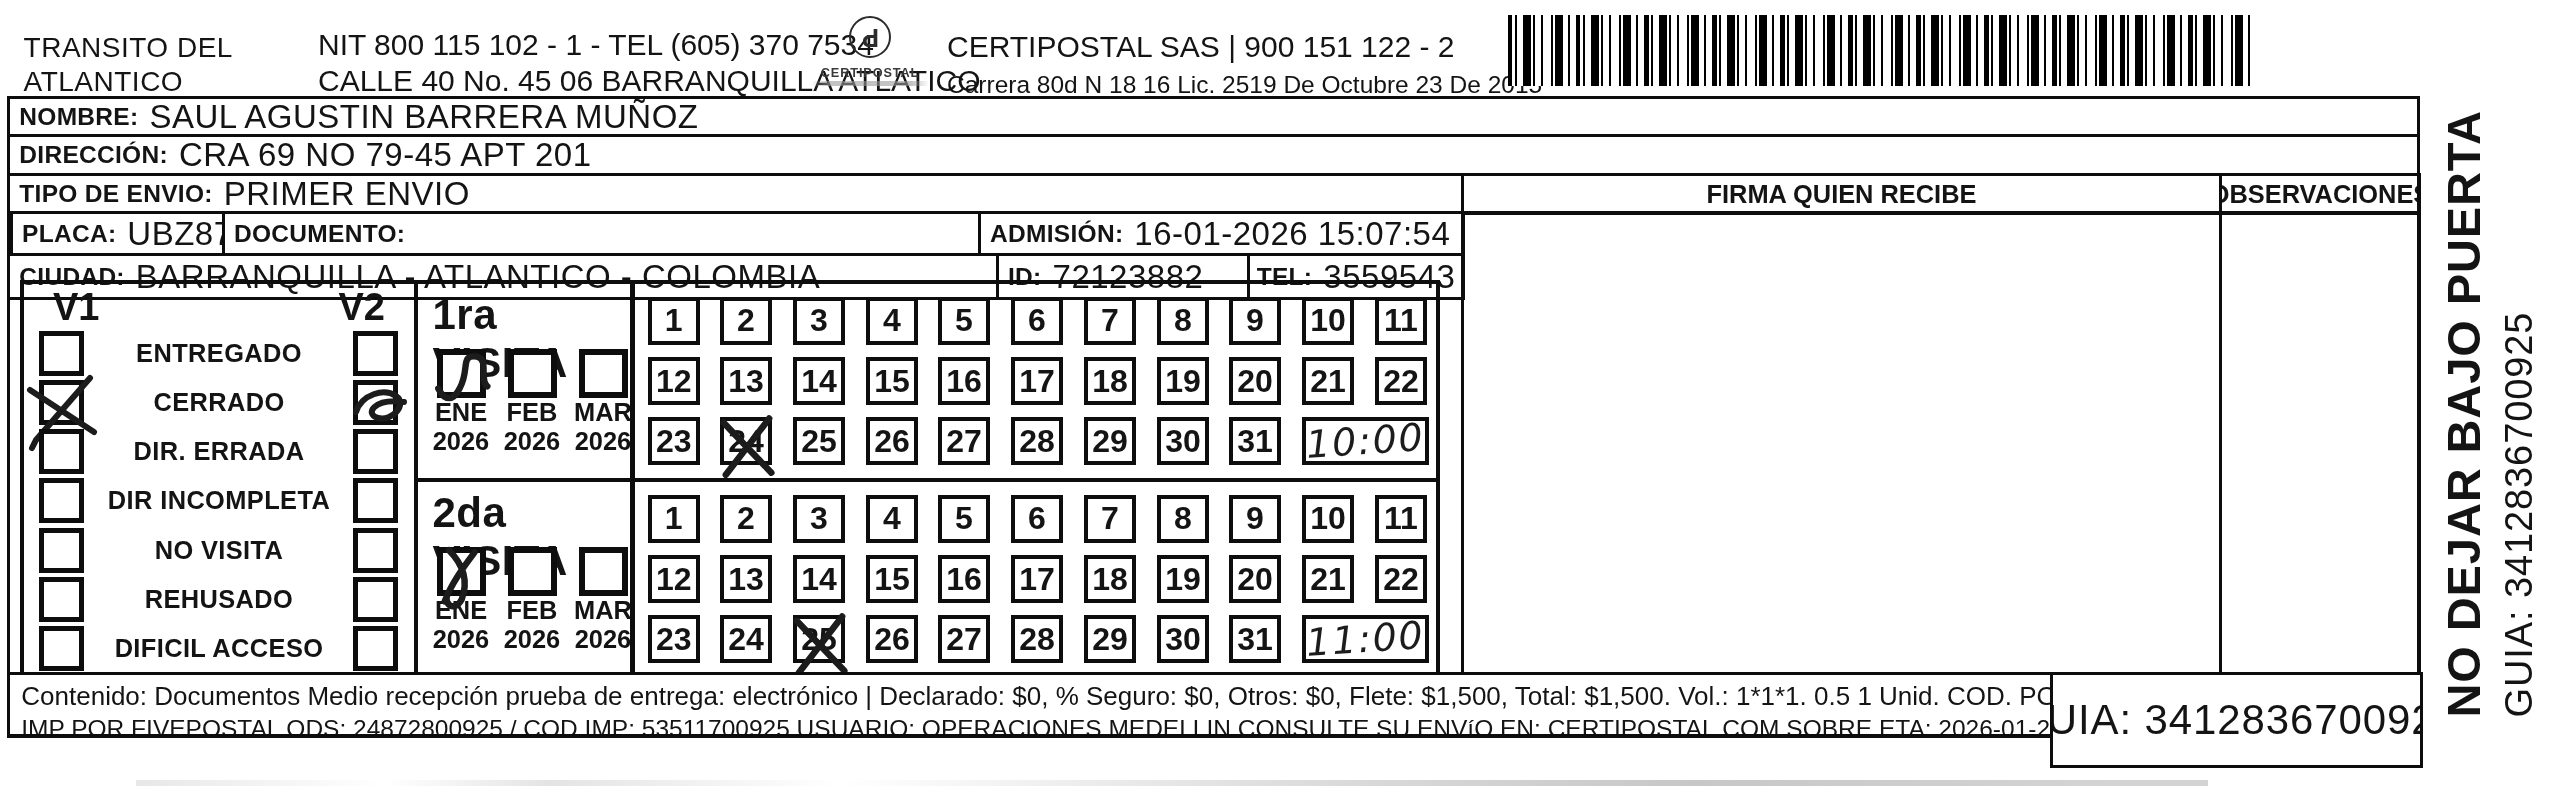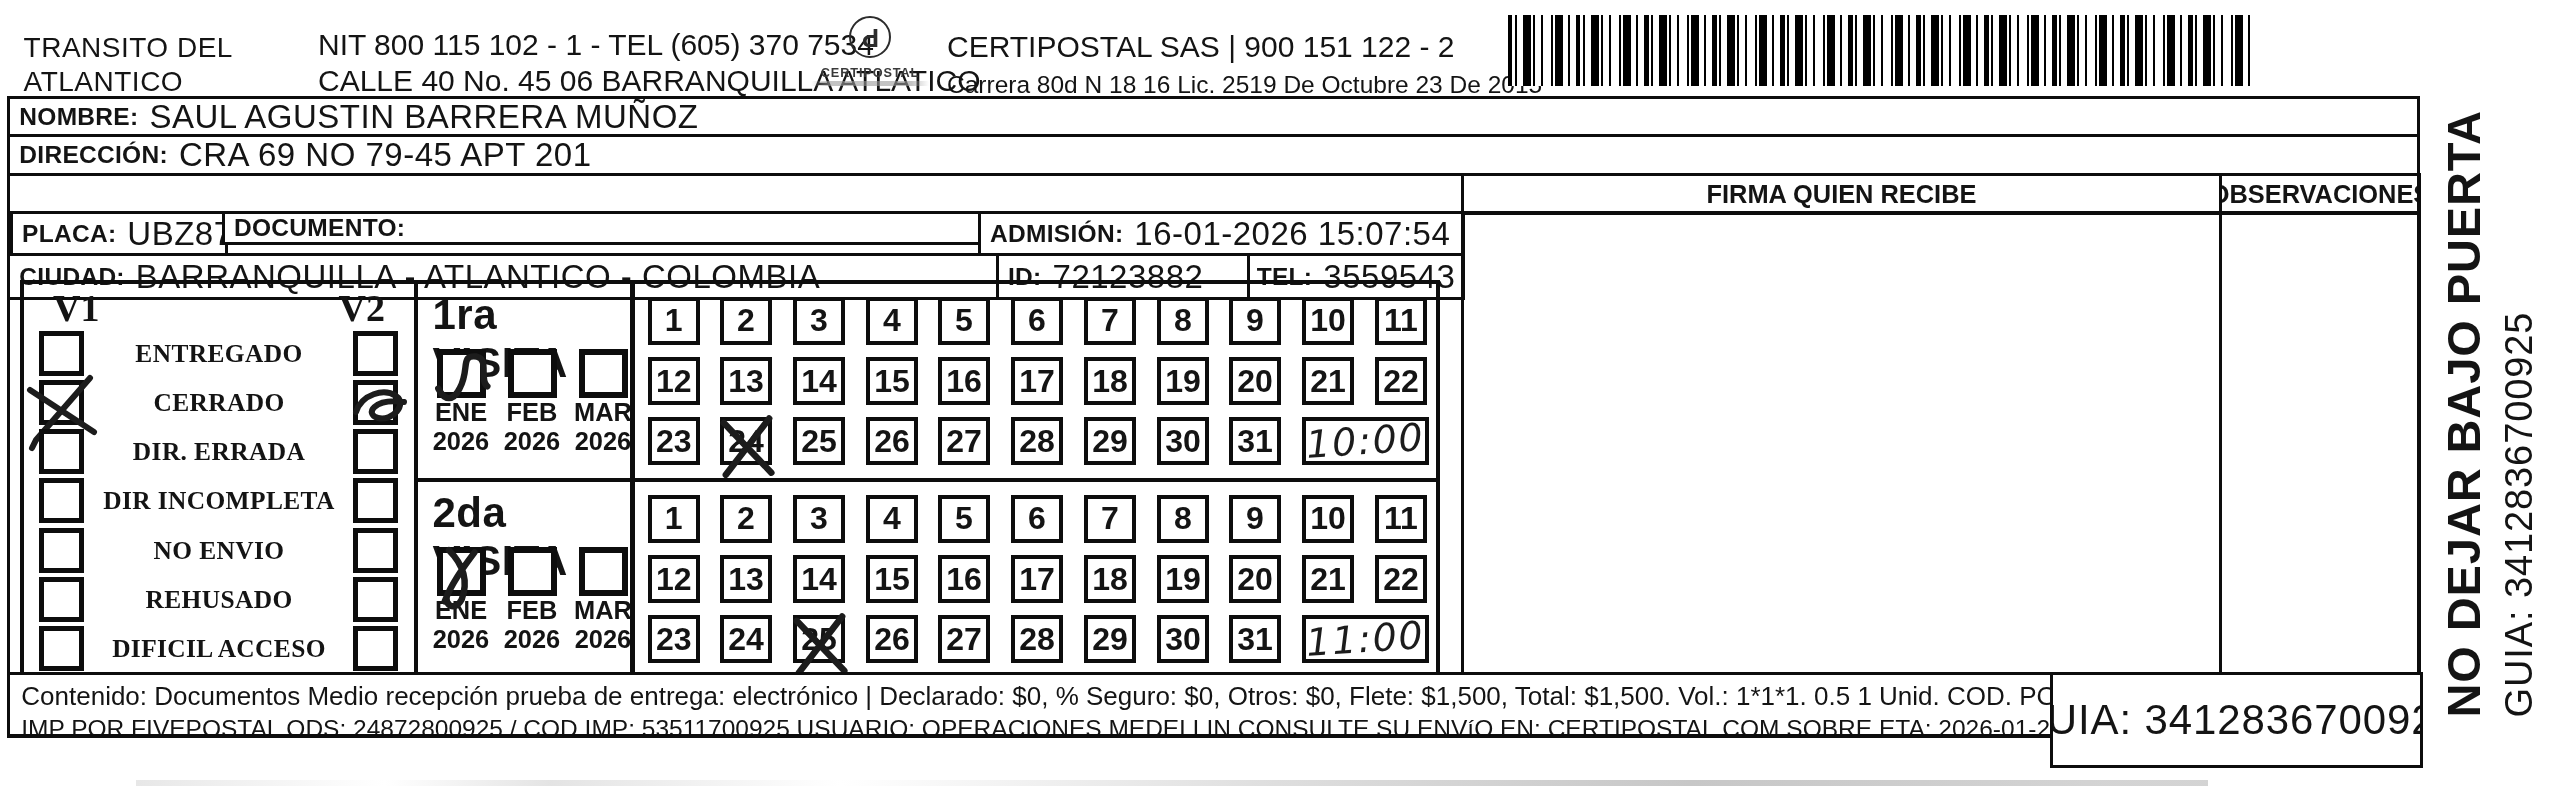--- a/index.html
+++ b/index.html
@@ -99,26 +99,30 @@
   <div class="abs barcode"></div>
 
   <div class="abs cell" style="left:7.3px; top:96px; width:2413px; height:42px;">
     <span class="lbl">NOMBRE:</span>
     <span class="val">SAUL AGUSTIN BARRERA MUÑOZ</span>
   </div>
   <div class="abs cell" style="left:7.3px; top:134px; width:2413px; height:42px;">
     <span class="lbl">DIRECCIÓN:</span>
     <span class="val">CRA 69 NO 79-45 APT 201</span>
   </div>
+  <div class="abs cell" style="left:7.3px; top:173px; width:1457px; height:42px;">
+    <span class="lbl">TIPO DE ENVIO:</span>
+    <span class="val">PRIMER ENVIO</span>
+  </div>
 
   <div class="abs cell" style="left:10px; top:211px; width:218px; height:45px;">
     <span class="lbl">PLACA:</span>
     <span class="val">UBZ871</span>
   </div>
-  <div class="abs cell" style="left:222px; top:211px; width:760px; height:34px;">
+  <div class="abs cell" style="left:222px; top:211px; width:760px; height:45px;">
     <span class="lbl">DOCUMENTO:</span>
   </div>
   <div class="abs cell" style="left:978px; top:211px; width:487px; height:45px;">
     <span class="lbl">ADMISIÓN:</span>
     <span class="val">16-01-2026 15:07:54</span>
   </div>
 
   <div class="abs cell" style="left:7.3px; top:253px; width:992px; height:47px;">
     <span class="lbl">CIUDAD:</span>
     <span class="val">BARRANQUILLA - ATLANTICO - COLOMBIA</span>
@@ -136,21 +140,21 @@
     <span>FIRMA QUIEN RECIBE</span>
   </div>
   <div class="abs cell col-head" style="left:2219px; top:173px; width:202px; height:42px;">
     <span>OBSERVACIONES</span>
   </div>
   <div class="abs" style="left:1461px; top:211px; width:761px; height:466px; border:3.6px solid #0d0d0d;"></div>
   <div class="abs" style="left:2219px; top:211px; width:202px; height:466px; border:3.6px solid #0d0d0d;"></div>
 
   <div class="abs" style="left:7.3px; top:96px; width:2413px; height:642px; border:3.6px solid #0d0d0d; pointer-events:none;"></div>
 
-  <div class="abs" style="left:20px; top:280px; width:398px; height:396px; border:4.5px solid #0d0d0d;font-family:Liberation Serif, serif;">
+  <div class="abs" style="left:20px; top:280px; width:398px; height:396px; border:4.5px solid #0d0d0d;">
     <div class="abs vhead" style="left:29px; top:1.8px;">V1</div>
     <div class="abs vhead" style="right:29px; top:1.8px;">V2</div>
     <div>
         <div class="status-row" style="top: 47px;">
           <div class="chk"></div>
           <div class="status-label">ENTREGADO</div>
           <div class="chk"></div>
         </div>
         <div class="status-row" style="top: 96px;">
           <div class="chk">
@@ -170,21 +174,21 @@
           <div class="status-label">DIR. ERRADA</div>
           <div class="chk"></div>
         </div>
         <div class="status-row" style="top: 194px;">
           <div class="chk"></div>
           <div class="status-label">DIR INCOMPLETA</div>
           <div class="chk"></div>
         </div>
         <div class="status-row" style="top: 244px;">
           <div class="chk"></div>
-          <div class="status-label">NO ENVIO</div>
+          <div class="status-label">NO VISITA</div>
           <div class="chk"></div>
         </div>
         <div class="status-row" style="top: 293px;">
           <div class="chk"></div>
           <div class="status-label">REHUSADO</div>
           <div class="chk"></div>
         </div>
         <div class="status-row" style="top: 342px;">
           <div class="chk"></div>
           <div class="status-label">DIFICIL ACCESO</div>

